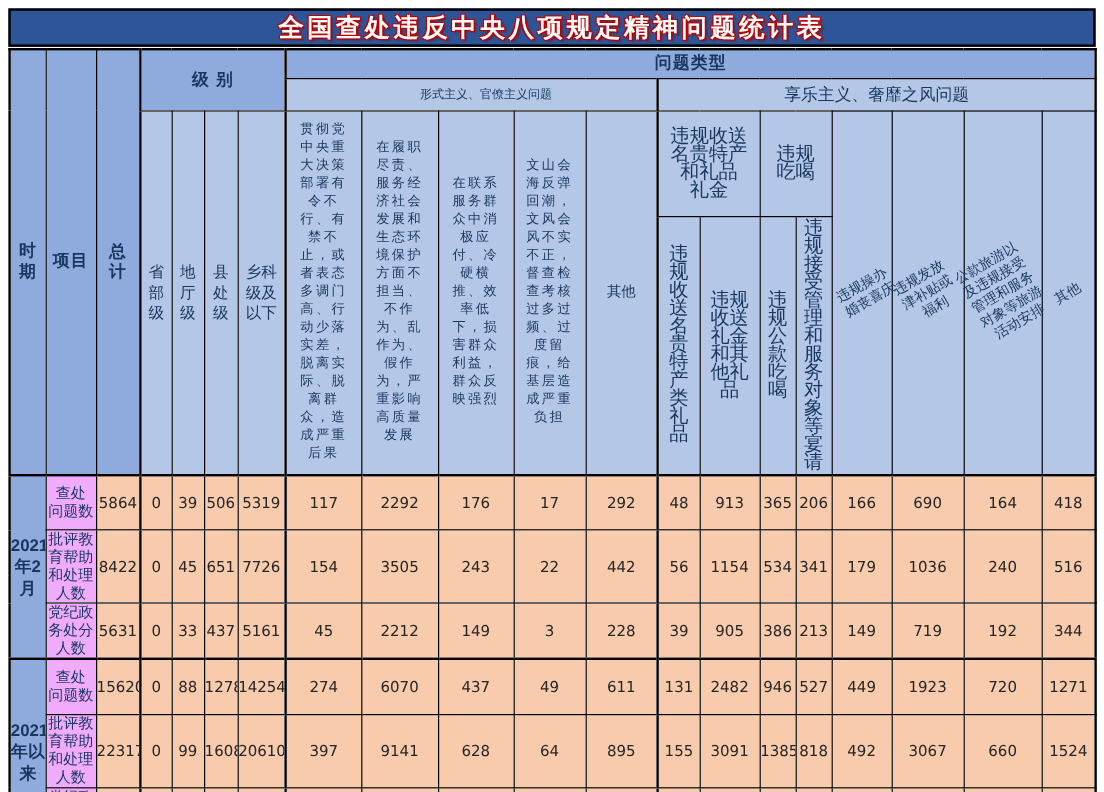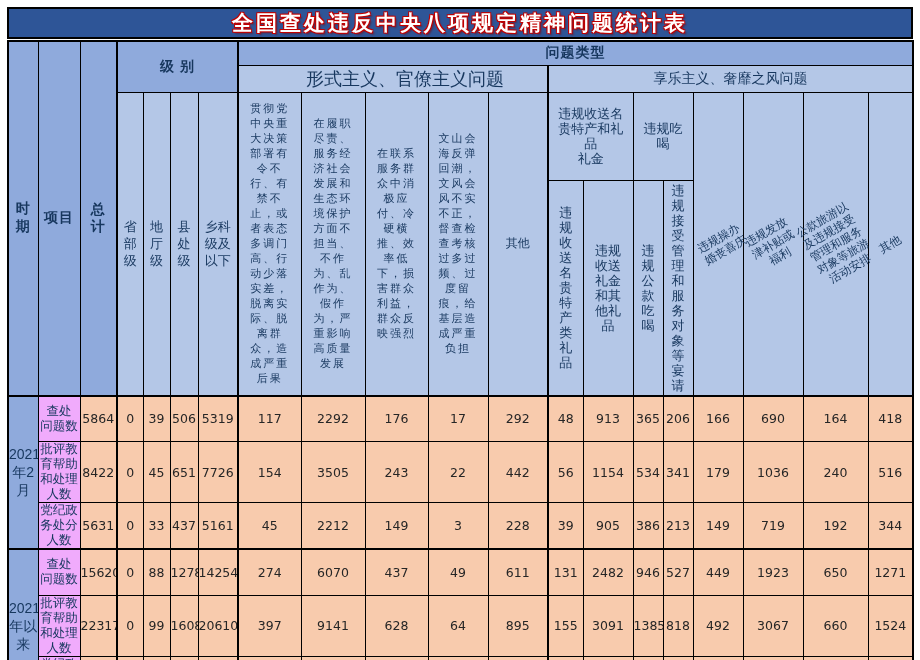--- a/index.html
+++ b/index.html
@@ -25,32 +25,32 @@
     padding:0; overflow:hidden; color:#17375E;
   }
   table { border:2px solid #000; }
   .hdr-med   { background:#8FAADC; font-size:14px; font-weight:bold; letter-spacing:1px; }
   .hdr-light { background:#B4C7E7; font-size:13px; }
   .prewrap   { white-space:pre-line; line-height:17px; }
   .desc {
     font-size:11px; line-height:15px; letter-spacing:2px;
     padding:3px 6px; word-break:break-all; 
   }
-  .grp { font-size:13px; line-height:15px; word-break:break-all; padding:2px 6px;text-align:center; }
+  .grp { font-size:16px; line-height:15px; word-break:break-all; padding:2px 6px;text-align:center; }
   .rot { overflow:visible; }
   .rot .rbox {
     display:inline-block; transform:rotate(-30deg);
     font-size:11.5px; line-height:14px; word-break:break-all;
   }
   .num {
     background:#F8CBAD; font-size:12.5px; color:#262626;
     font-family:"DejaVu Sans",sans-serif;
   }
   .row-label { background:#f0abfc; font-size:12.5px; white-space:pre-line; line-height:15px; }
-  .period-cell { background:#8FAADC; font-size:14px; white-space:pre-line; line-height:18px; font-weight:normal;text-align:center; }
+  .period-cell { background:#8FAADC; font-size:14px; white-space:pre-line; line-height:18px; font-weight:bold;text-align:center; }
   .group-start td { border-top-width:2px; }
   .rA { height:24px; } .rB { height:27px; } .rC1 { height:88px; } .rC2 { height:140px; }
   .rData { height:46px; }
   .thickL { border-left-width:2px; }
 </style>
 </head>
 <body>
 
 <div class="sheet">
 
@@ -85,21 +85,21 @@
     <tbody>
       <tr class="rA">
         <td rowspan="4" class="hdr-med">时期</td>
         <td rowspan="4" class="hdr-med">项目</td>
         <td rowspan="4" class="hdr-med prewrap">总
 计</td>
         <td colspan="4" rowspan="2" class="hdr-med thickL">级 别</td>
         <td colspan="13" class="hdr-med thickL">问题类型</td>
       </tr>
       <tr class="rB">
-        <td colspan="5" class="hdr-light thickL" style="font-size:18px;padding-left:24px;">形式主义、官僚主义问题</td>
+        <td colspan="5" class="hdr-light thickL" style="font-size:10px;padding-left:24px;">形式主义、官僚主义问题</td>
         <td colspan="8" class="hdr-light thickL" style="font-size:14px;">享乐主义、奢靡之风问题</td>
       </tr>
       <tr class="rC1">
         <td rowspan="2" class="hdr-light prewrap thickL">省
 部
 级</td>
         <td rowspan="2" class="hdr-light prewrap">地
 厅
 级</td>
         <td rowspan="2" class="hdr-light prewrap">县
@@ -216,21 +216,21 @@
           <td class="num">6070</td>
           <td class="num">437</td>
           <td class="num">49</td>
           <td class="num">611</td>
           <td class="num thickL">131</td>
           <td class="num">2482</td>
           <td class="num">946</td>
           <td class="num">527</td>
           <td class="num">449</td>
           <td class="num">1923</td>
-          <td class="num">650</td>
+          <td class="num">720</td>
           <td class="num">1271</td>
         </tr>
         <tr class="rData">
           <td class="row-label">批评教
 育帮助
 和处理
 人数</td>
           <td class="num">22317</td>
           <td class="num thickL">0</td>
           <td class="num">99</td>

